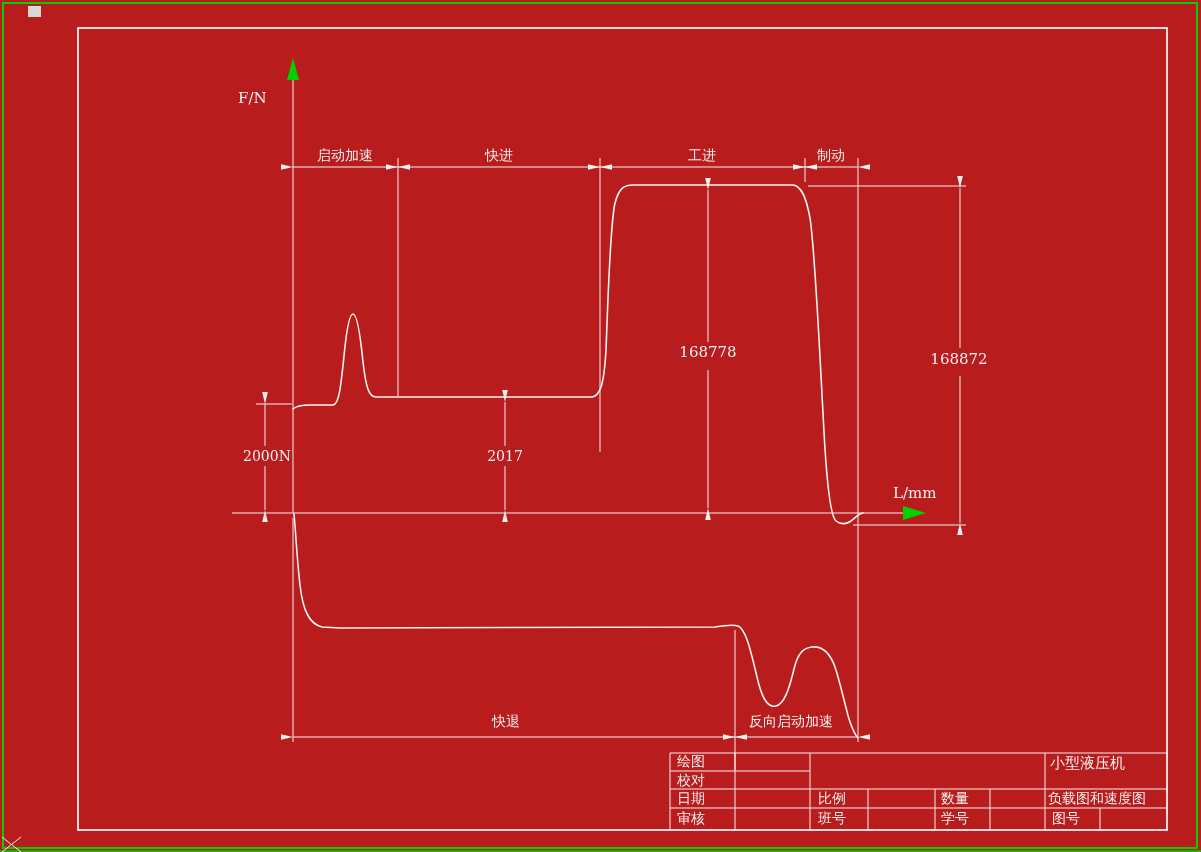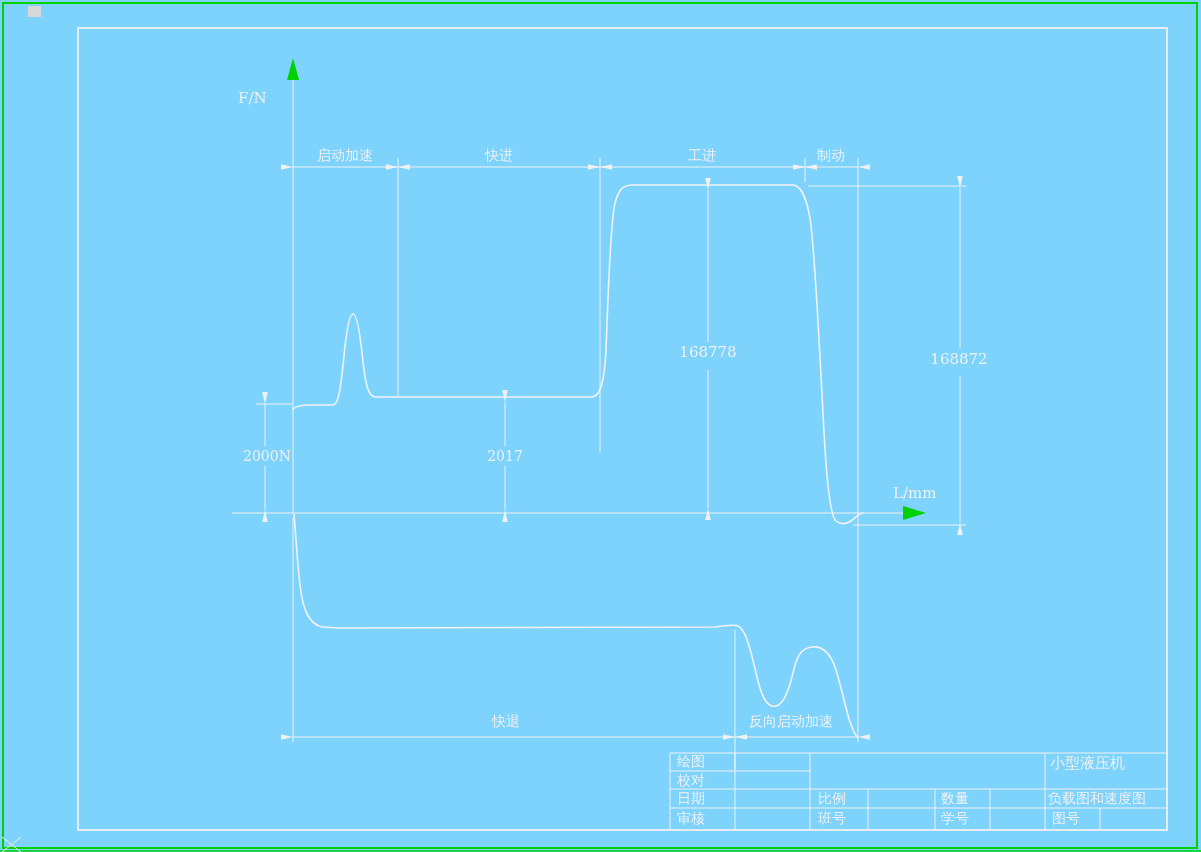--- a/index.html
+++ b/index.html
@@ -1,16 +1,16 @@
 <!DOCTYPE html>
 <html><head>
 <meta charset="utf-8">
 <style>
   html,body{margin:0;padding:0;background:#000;}
-  #stage{position:relative;width:1201px;height:852px;background:#7dd3fc;overflow:hidden;}
+  #stage{position:relative;width:1201px;height:852px;background:#b91c1c;overflow:hidden;}
   svg{position:absolute;left:0;top:0;}
   .t{font-family:"DejaVu Serif","Liberation Serif",serif;fill:#f0f0f0;}
   .t14{font-size:14px;}
   .t15{font-size:15px;}
   .ln{stroke:#f0f0f0;stroke-width:1;fill:none;}
   .ln2{stroke:#f0f0f0;stroke-width:1.8;fill:none;}
   .curve{stroke:#f2f2f2;stroke-width:1.6;fill:none;stroke-linecap:round;}
   .green{stroke:#00d200;fill:none;}
 </style>
 </head>

